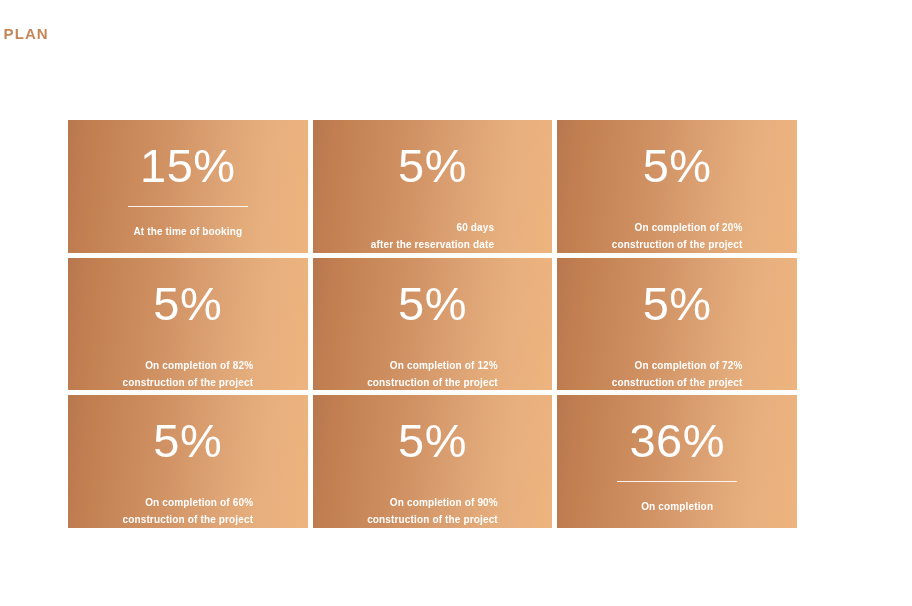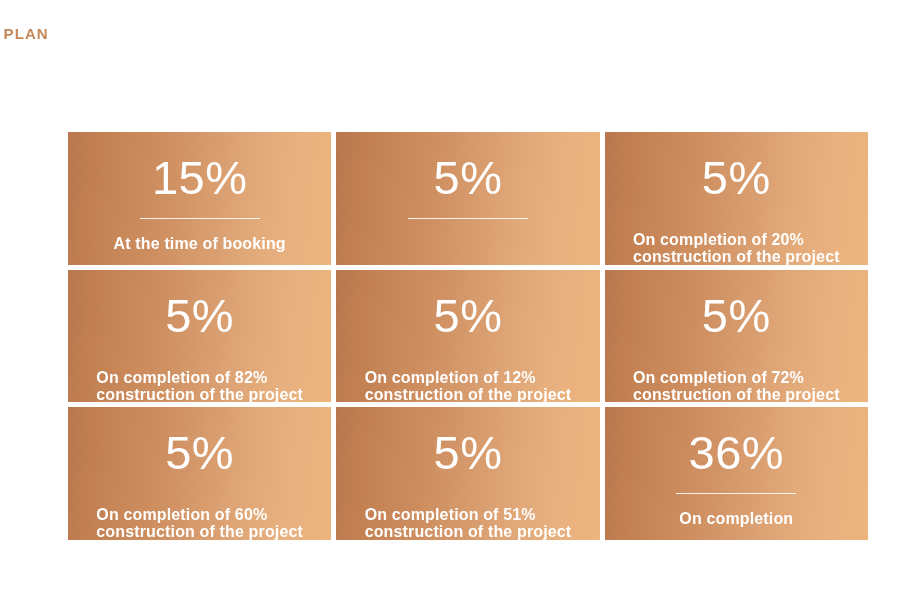--- a/index.html
+++ b/index.html
@@ -26,22 +26,22 @@
     letter-spacing: 1.1px;
     color: #c4875a;
     white-space: nowrap;
     line-height: 18px;
   }
 
   
   #payment-grid {
     position: absolute;
     left: 68px;
-    top: 132px;
-    width: 800px;
+    top: 120px;
+    width: 729px;
     height: 408px;
     display: grid;
     grid-template-columns: repeat(3, 1fr);
     grid-template-rows: repeat(3, 1fr);
     column-gap: 5px;
     row-gap: 5px;
   }
 
   .payment-card {
     position: relative;
@@ -71,24 +71,24 @@
 
   .card-divider {
     width: 120px;
     height: 1px;
     background: rgba(255,255,255,0.88);
     margin-top: 17px;
   }
 
   .card-caption {
     margin-top: 13px;
-    font-size: 16px;
+    font-size: 10px;
     font-weight: bold;
     color: #ffffff;
-    text-align: left;
+    text-align: right;
     line-height: 17px;
     letter-spacing: 0.15px;
     padding: 0 10px;
     white-space: pre-line;
   }
 
   
   .payment-card.single-line .card-caption {
     margin-top: 16px;
   }
@@ -102,20 +102,22 @@
 
   <div class="payment-card single-line">
     <div class="card-percent">15%</div>
     <div class="card-divider"></div>
     <div class="card-caption">At the time of booking</div>
   </div>
 
   <div class="payment-card">
     <div class="card-percent">5%</div>
     <div class="card-divider"></div>
+    <div class="card-caption">60 days
+after the reservation date</div>
   </div>
 
   <div class="payment-card">
     <div class="card-percent">5%</div>
     <div class="card-divider"></div>
     <div class="card-caption">On completion of 20%
 construction of the project</div>
   </div>
 
   <div class="payment-card">
@@ -142,21 +144,21 @@
   <div class="payment-card">
     <div class="card-percent">5%</div>
     <div class="card-divider"></div>
     <div class="card-caption">On completion of 60%
 construction of the project</div>
   </div>
 
   <div class="payment-card">
     <div class="card-percent">5%</div>
     <div class="card-divider"></div>
-    <div class="card-caption">On completion of 51%
+    <div class="card-caption">On completion of 90%
 construction of the project</div>
   </div>
 
   <div class="payment-card single-line">
     <div class="card-percent">36%</div>
     <div class="card-divider"></div>
     <div class="card-caption">On completion</div>
   </div>
 
 </div>

